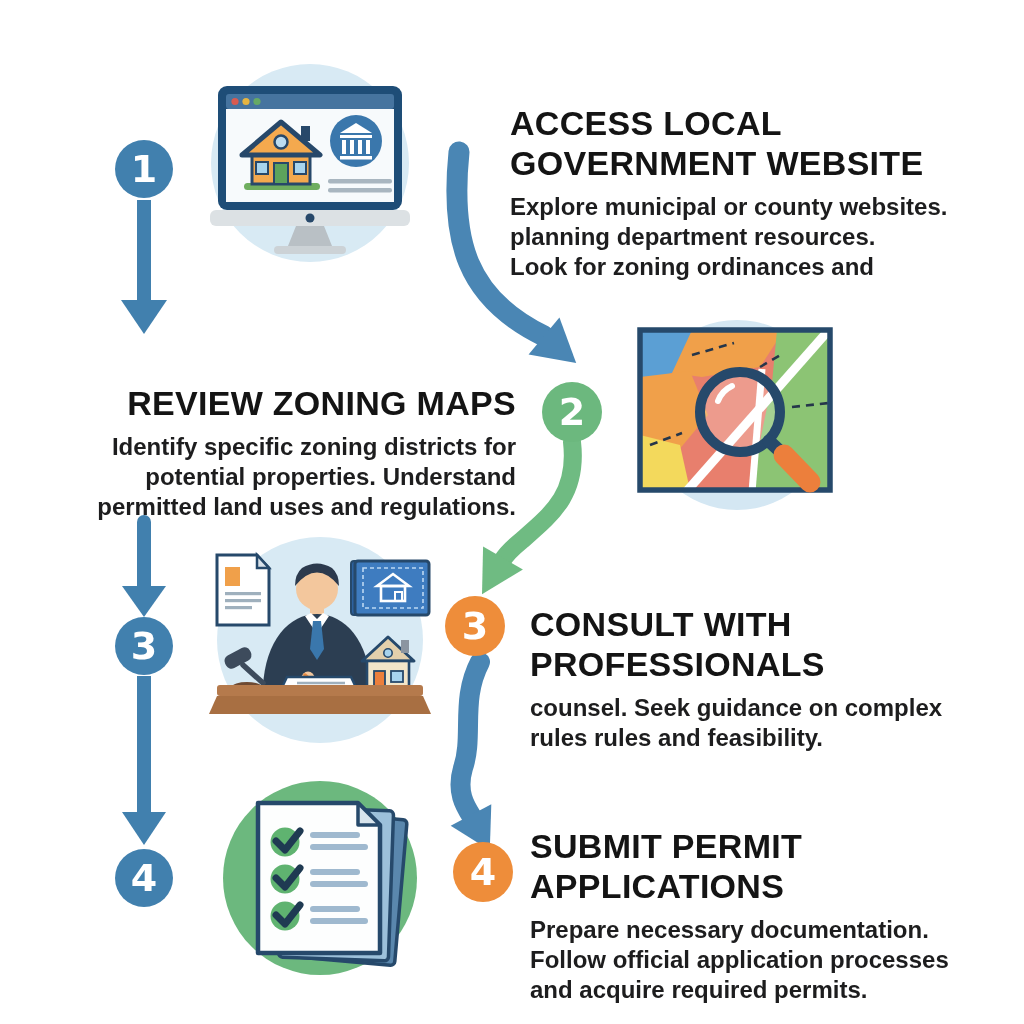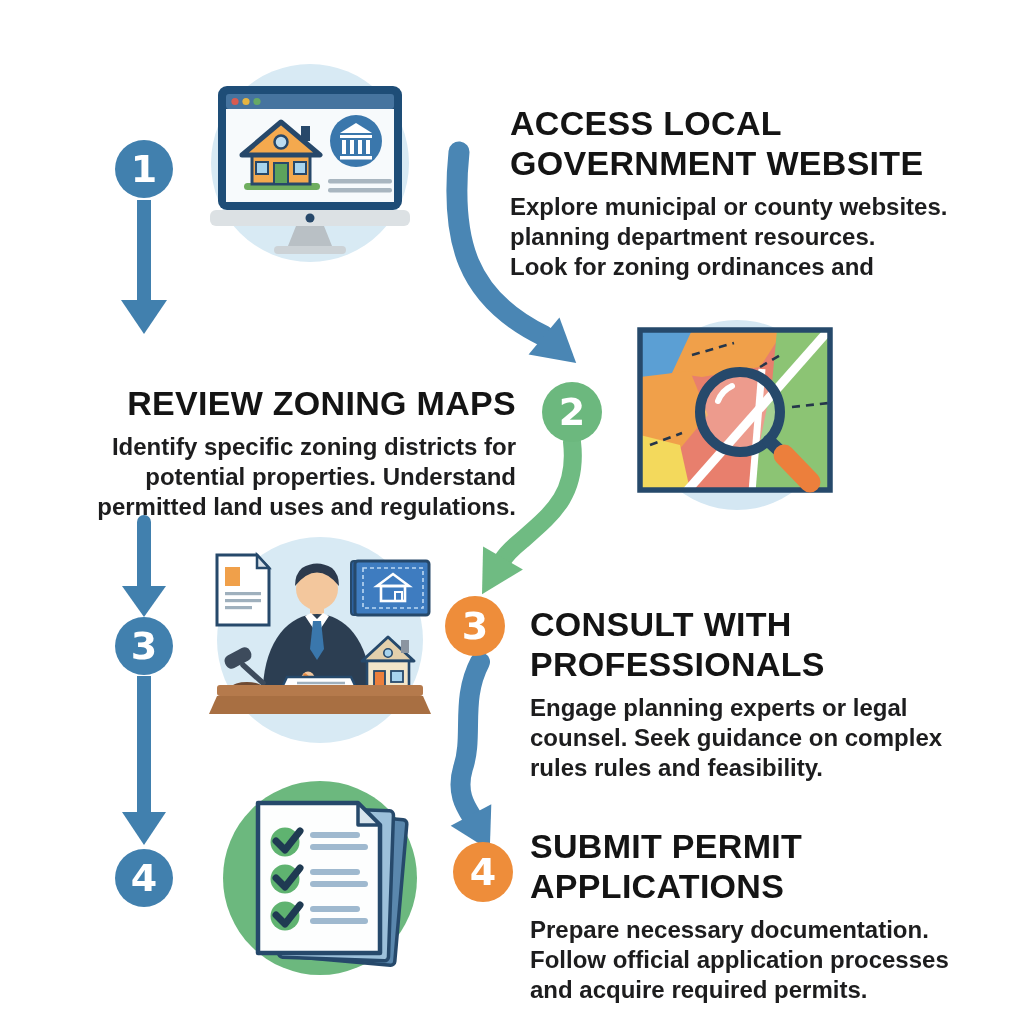--- a/index.html
+++ b/index.html
@@ -229,21 +229,20 @@
       <div>permitted land uses and regulations.</div>
     </div>
   </div>
 
   <div class="step-text" style="left:530px;top:564px;width:440px;margin-top:40px;">
     <div class="step-title">
       <div>CONSULT WITH</div>
       <div>PROFESSIONALS</div>
     </div>
     <div class="step-desc">
-      <div>Engage planning experts or legal</div>
       <div>counsel. Seek guidance on complex</div>
       <div>rules rules and feasibility.</div>
     </div>
   </div>
 
   <div class="step-text" style="left:530px;top:826px;width:440px;">
     <div class="step-title">
       <div>SUBMIT PERMIT</div>
       <div>APPLICATIONS</div>
     </div>

